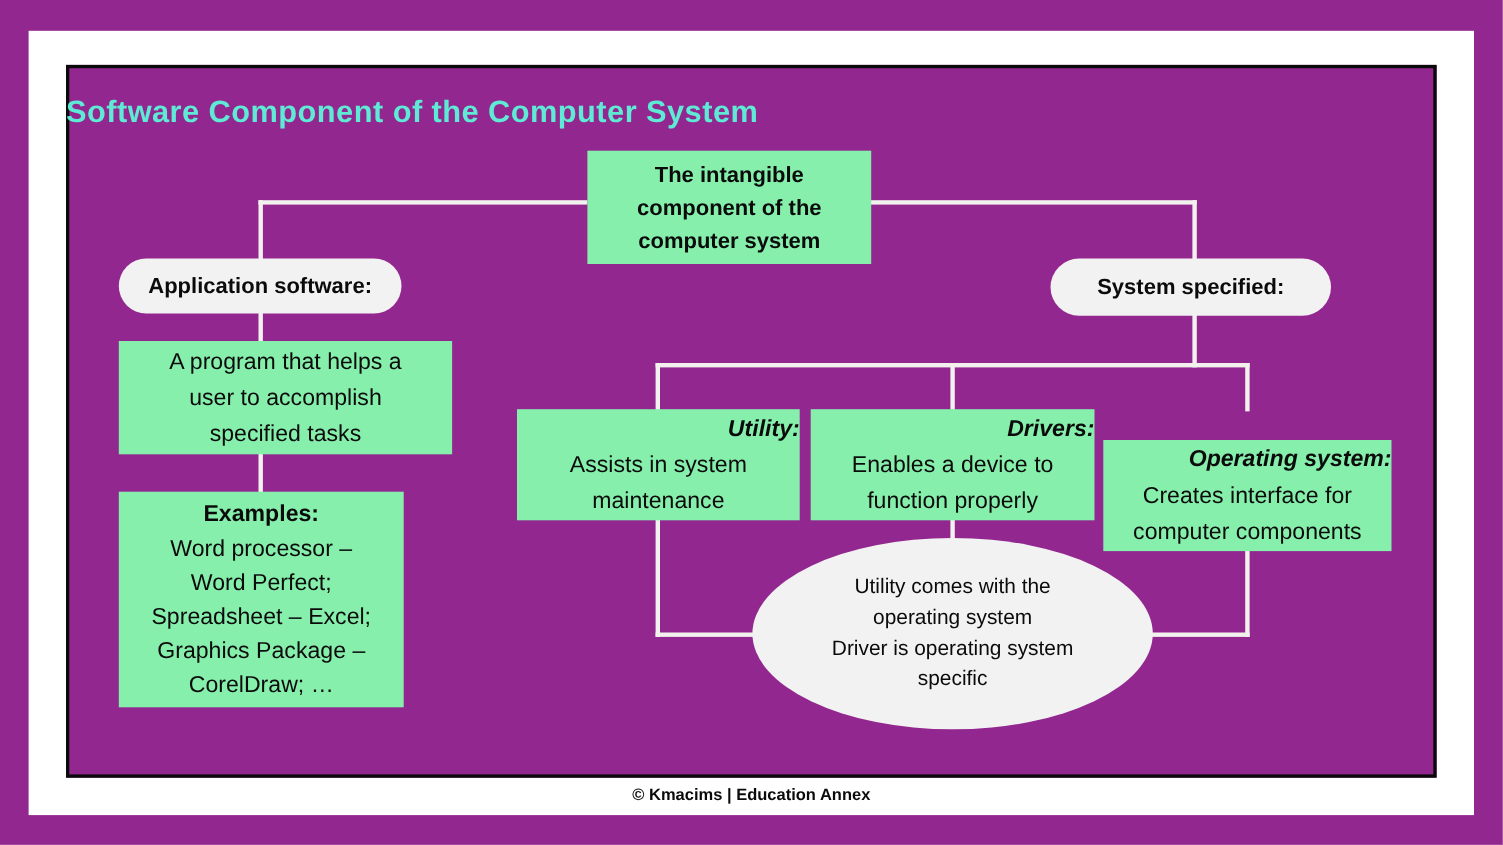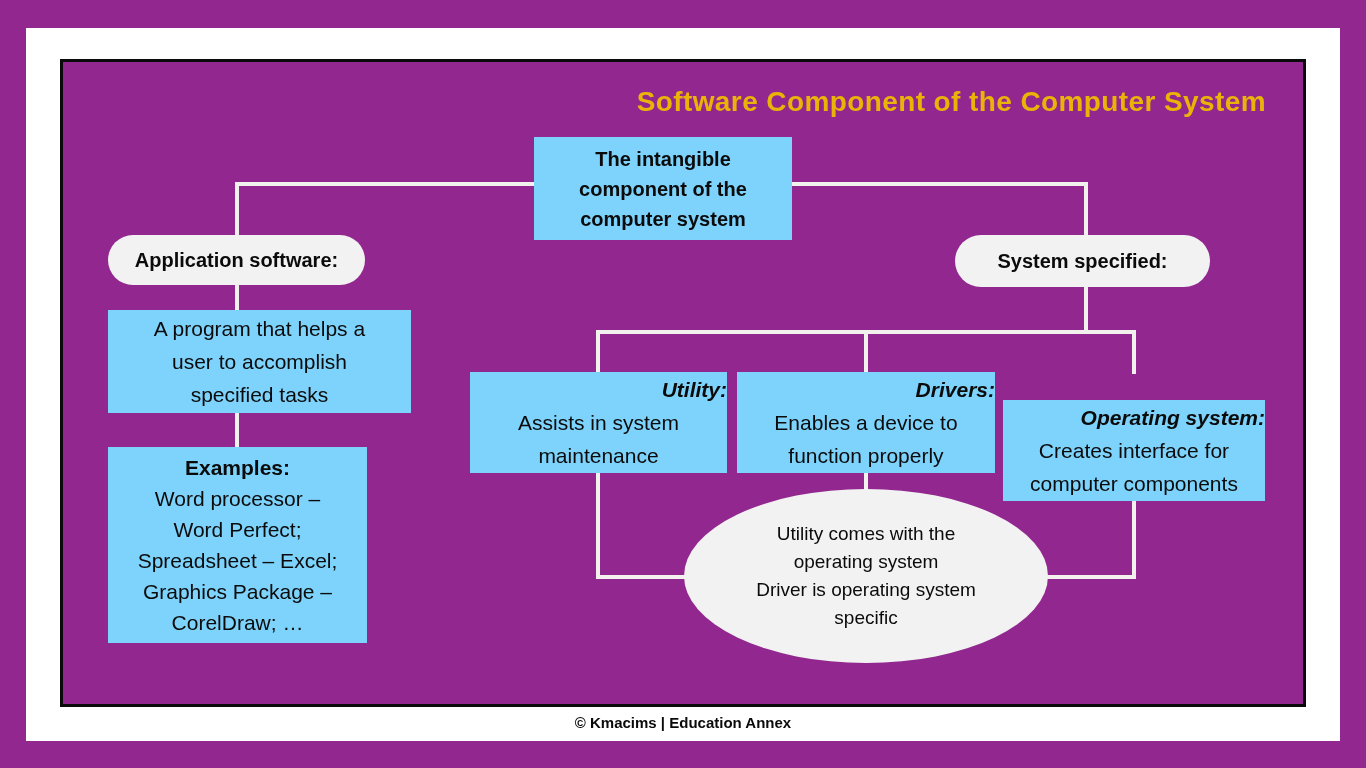--- a/index.html
+++ b/index.html
@@ -9,26 +9,26 @@
     font-family:"Liberation Sans", sans-serif;
     color:#0b0b0b;
   }
   .white-frame { position:absolute; left:26px; top:28px; width:1314px; height:713px; background:#ffffff; }
   .inner-panel {
     position:absolute; left:60px; top:59px; width:1246px; height:648px;
     background:#92278F; border:3px solid #0a0a0a; box-sizing:border-box;
   }
   .diagram-title {
     position:absolute; left:60px; top:86px; width:1206px;
-    text-align:right; color:#eab308; font-size:28px; font-weight:bold;
+    text-align:left; color:#5eead4; font-size:28px; font-weight:bold;
     letter-spacing:0.4px; z-index:3;
   }
   .line { position:absolute; background:#F2F1ED; z-index:1; }
   .box {
-    position:absolute; background:#7dd3fc; z-index:2;
+    position:absolute; background:#86efac; z-index:2;
     display:flex; flex-direction:column; justify-content:center;
     text-align:center;
   }
   .ml { white-space:pre-line; }
   .hd { font-weight:bold; }
   .it { font-style:italic;text-align:right; }
   .top-box { left:534px; top:137px; width:258px; height:103px; font-size:20px; font-weight:bold; line-height:30px; }
   .pill {
     position:absolute; z-index:2; background:#F2F2F2; border-radius:26px;
     display:flex; align-items:center; justify-content:center;

